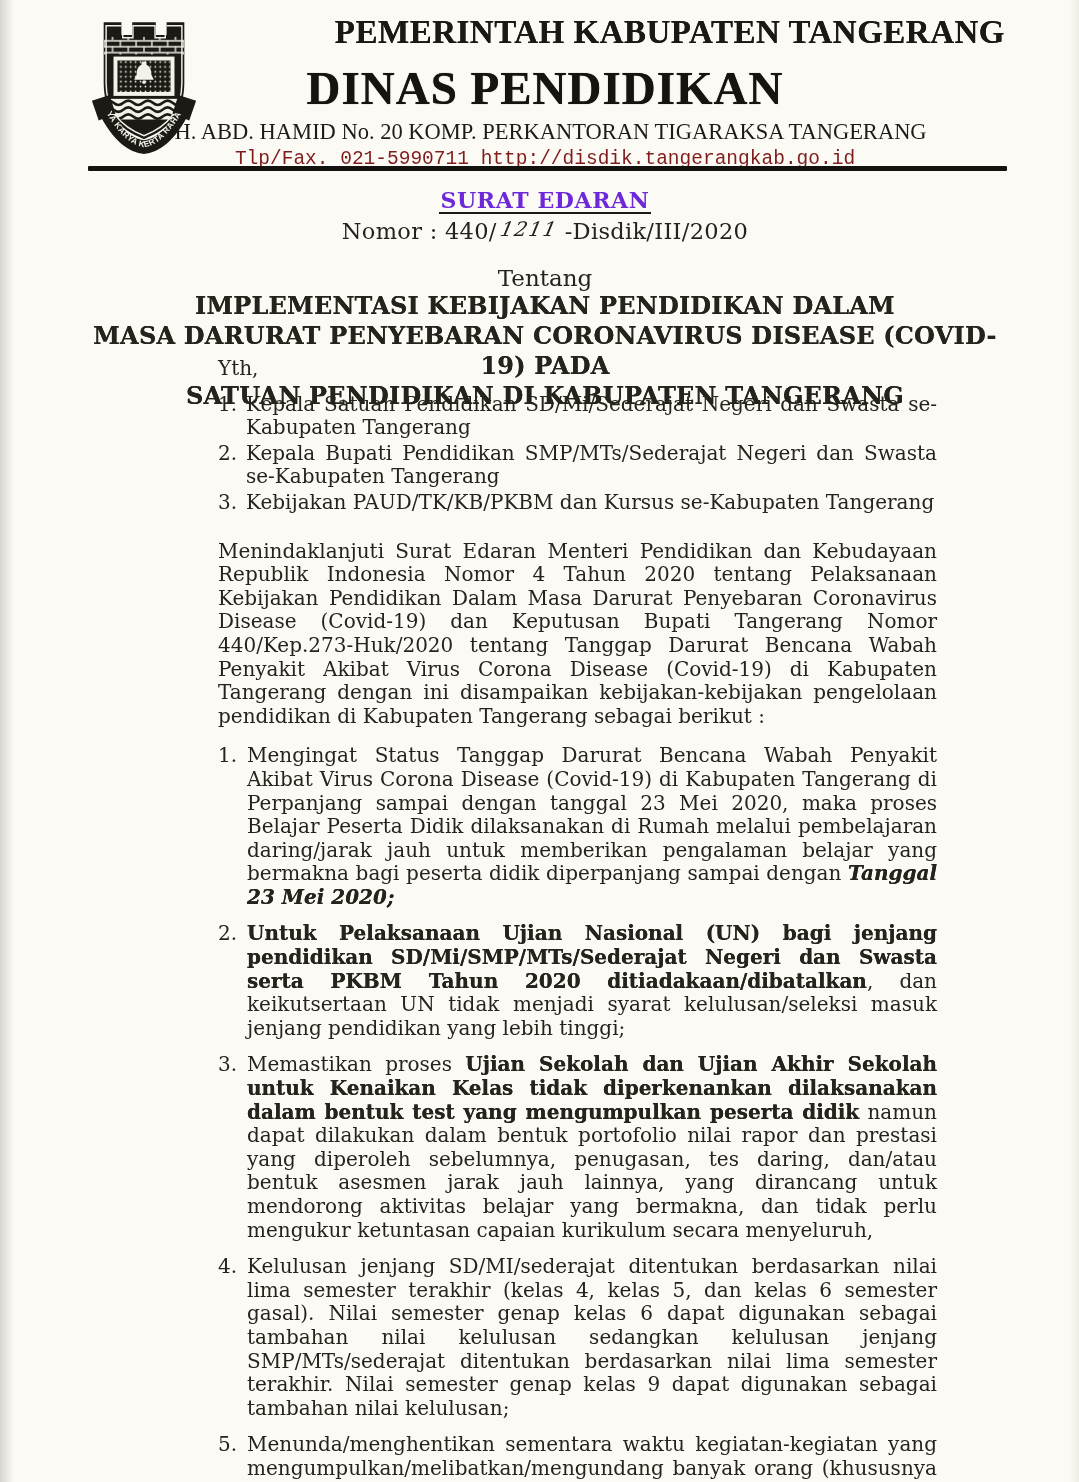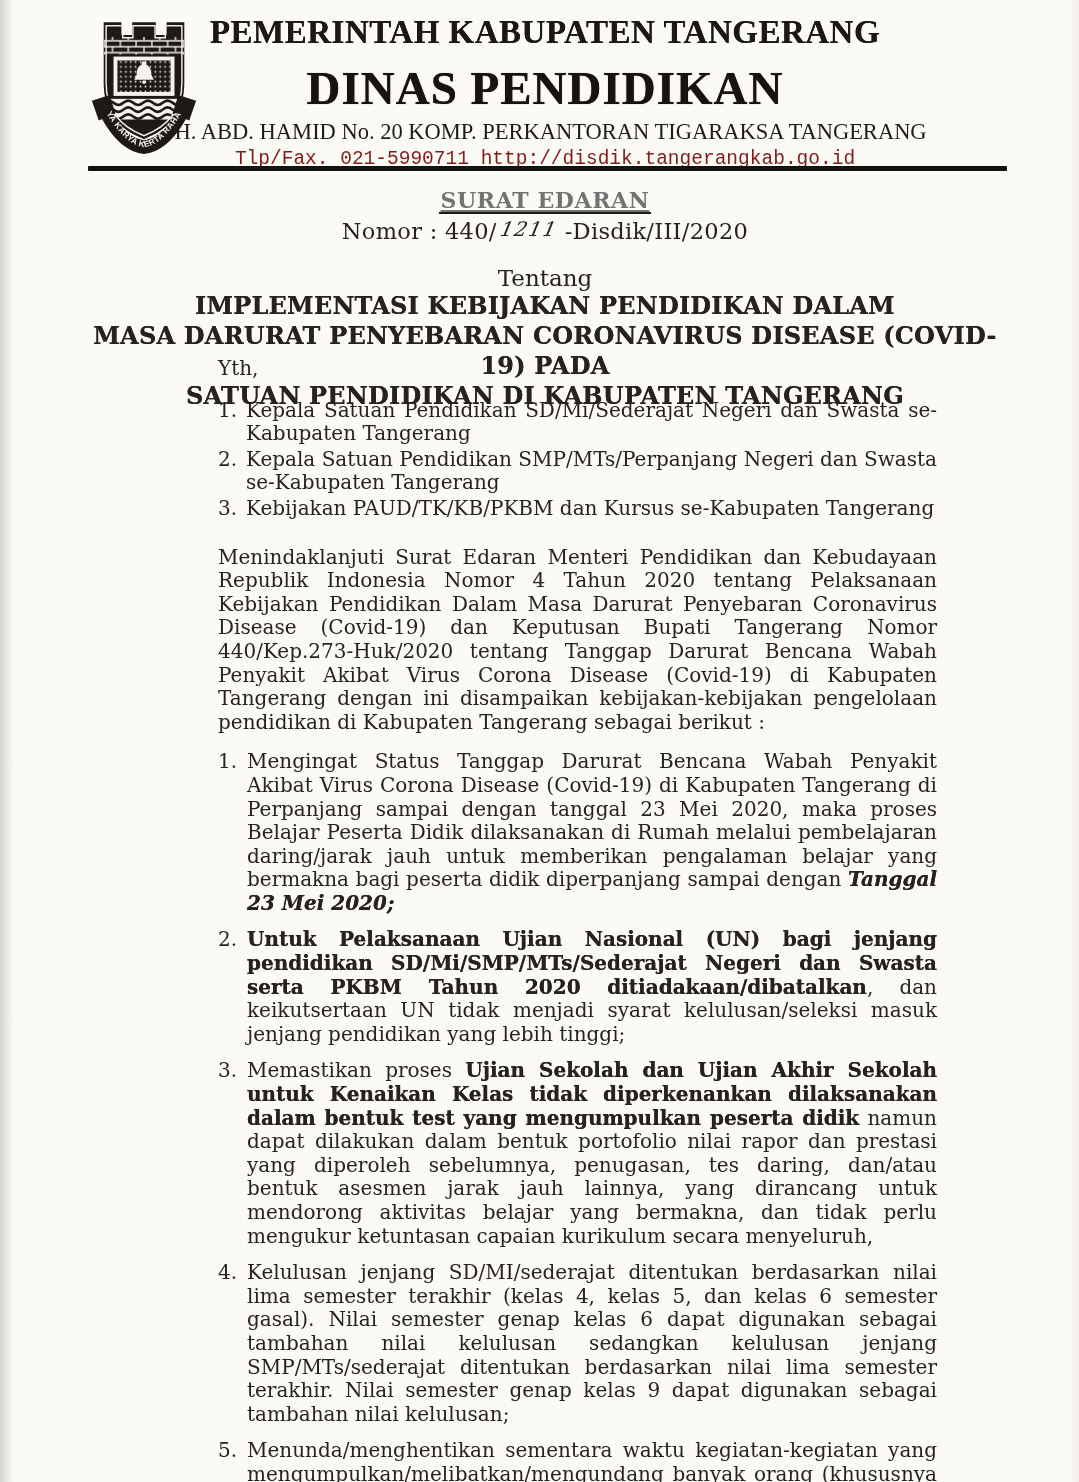--- a/index.html
+++ b/index.html
@@ -15,43 +15,43 @@
   .page::before{
     content:"";position:absolute;left:0;top:0;bottom:0;width:14px;
     background:linear-gradient(90deg,#d7d5cf 0,rgba(215,213,207,0) 100%);
     pointer-events:none;
   }
   .page::after{
     content:"";position:absolute;right:0;top:0;bottom:0;width:10px;
     background:linear-gradient(270deg,#efede6 0,rgba(239,237,230,0) 100%);
     pointer-events:none;
   }
-  .ink{color:#737373;text-decoration:underline;}
+  .ink{color:#6d28d9;}
   
   .letterhead{position:absolute;left:85px;right:74px;top:14px;text-align:center;}
   .emblem{position:absolute;left:0;top:2px;width:118px;height:148px;}
   .lh-gov{font-family:"Liberation Serif",serif;font-weight:bold;font-size:33px;
-    letter-spacing:.5px;line-height:1.1;color:#1c1914;text-shadow:0 0 .6px #1c1914;}
+    letter-spacing:.5px;line-height:1.1;color:#1c1914;text-shadow:0 0 .6px #1c1914;text-align:right;}
   .lh-dept{font-family:"Liberation Serif",serif;font-weight:bold;font-size:47px;
     letter-spacing:1px;line-height:1.02;margin-top:15px;color:#171410;text-shadow:0 0 .7px #171410;}
   .lh-addr{font-family:"Liberation Serif",serif;font-size:22.5px;margin-top:6px;color:#1e1b16;}
   .lh-contact{font-family:Liberation Mono, monospace;font-size:19.5px;margin-top:3px;color:#7f1d1d;}
   .lh-rule{position:absolute;left:88px;right:72px;top:166px;height:5px;background:#14120f;border-radius:1px;}
   
   .subject{position:absolute;left:85px;right:74px;top:189px;text-align:center;}
   .doc-type{display:inline-block;font-weight:bold;font-size:22px;letter-spacing:.6px;
     border-bottom:2.5px solid #1d1a15;padding:0 2px 0 2px;line-height:1.05;}
   .doc-number{font-size:22.5px;margin-top:4px;letter-spacing:.3px;}
   .hand{display:inline-block;font-style:italic;font-size:20px;letter-spacing:1.5px;
     transform:skewX(-12deg) translateY(-3px);margin:0 8px 0 3px;font-weight:500;}
   .about{margin-top:21px;font-size:23px;}
   .doc-title{font-weight:bold;font-size:24px;line-height:30px;letter-spacing:.2px;text-shadow:0 0 .5px #26231d;}
   
   .content{position:absolute;left:218px;width:719px;top:357px;font-size:20px;line-height:23.6px;}
-  .salutation{margin-bottom:18px;}
+  .salutation{margin-bottom:12px;}
   .rec-item{display:flex;margin-bottom:2px;}
   .rec-num{flex:0 0 28px;}
   .rec-txt{flex:1;text-align:justify;}
   .opening{margin:25px 0 0 0;text-align:justify;}
   .points{margin-top:16px;}
   .point{display:flex;margin-bottom:13px;}
   .pt-num{flex:0 0 29px;}
   .pt-text{flex:1;text-align:justify;}
   .b{font-weight:bold;text-shadow:0 0 .5px #26231d;}
   .i{font-style:italic;}
@@ -122,21 +122,21 @@
 
   <main class="content">
     <div class="salutation">Yth,</div>
 
     <div class="rec-item">
       <span class="rec-num">1.</span>
       <span class="rec-txt">Kepala Satuan Pendidikan SD/Mi/Sederajat Negeri dan Swasta se-Kabupaten Tangerang</span>
     </div>
     <div class="rec-item">
       <span class="rec-num">2.</span>
-      <span class="rec-txt">Kepala Satuan Pendidikan SMP/MTs/Perpanjang Negeri dan Swasta se-Kabupaten Tangerang</span>
+      <span class="rec-txt">Kepala Bupati Pendidikan SMP/MTs/Sederajat Negeri dan Swasta se-Kabupaten Tangerang</span>
     </div>
     <div class="rec-item">
       <span class="rec-num">3.</span>
       <span class="rec-txt">Kebijakan PAUD/TK/KB/PKBM dan Kursus se-Kabupaten Tangerang</span>
     </div>
 
     <p class="opening">Menindaklanjuti Surat Edaran Menteri Pendidikan dan Kebudayaan Republik Indonesia Nomor 4 Tahun 2020 tentang Pelaksanaan Kebijakan Pendidikan Dalam Masa Darurat Penyebaran Coronavirus Disease (Covid-19) dan Keputusan Bupati Tangerang Nomor 440/Kep.273-Huk/2020 tentang Tanggap Darurat Bencana Wabah Penyakit Akibat Virus Corona Disease (Covid-19) di Kabupaten Tangerang dengan ini disampaikan kebijakan-kebijakan pengelolaan pendidikan di Kabupaten Tangerang sebagai berikut :</p>
 
     <div class="points">
       <div class="point">

